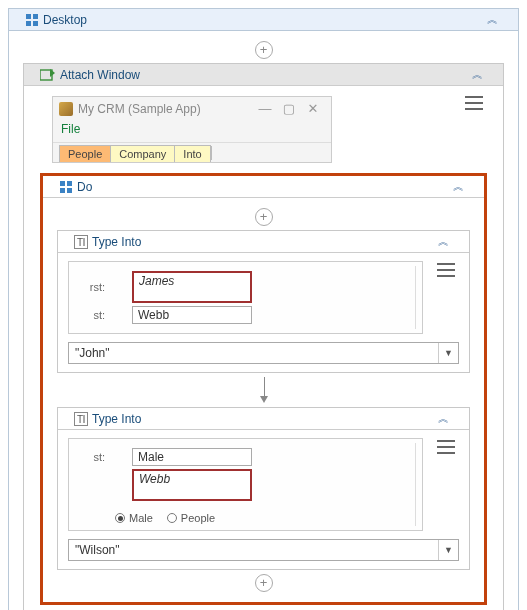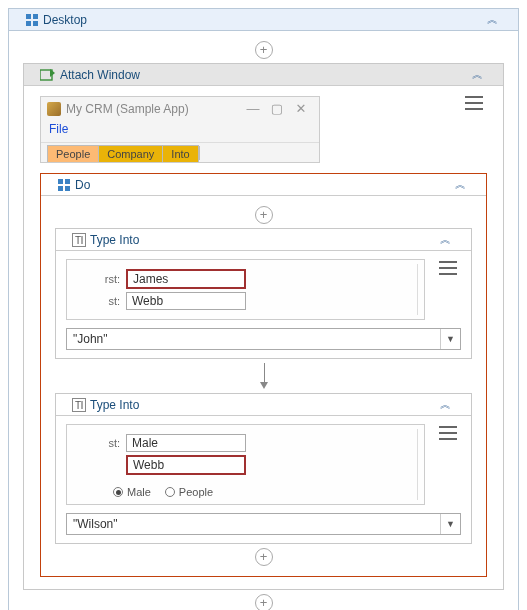--- a/index.html
+++ b/index.html
@@ -60,66 +60,66 @@
   .ws-app-icon {
     width: 14px; height: 14px; margin-right: 5px;
     background: linear-gradient(135deg,#d4a84a,#9a6e2a);
     border-radius: 2px;
   }
   .ws-title { flex: 1; }
   .ws-ctrl { 
     width: 24px; text-align: center; color: #999; 
     font-family: Arial, sans-serif; font-size: 13px;
   }
-  .ws-menu { padding: 2px 8px 6px; color: #1d4ed8; font-size: 12px; }
+  .ws-menu { padding: 2px 8px 6px; color: #15803d; font-size: 12px; }
   .ws-tabs {
     display: flex; gap: 0; padding: 0 6px 0 6px; 
     border-top: 1px solid #ddd; align-items: flex-end;
     height: 20px;
   }
   .ws-tab {
     padding: 2px 8px; font-size: 11px; color: #444;
     border: 1px solid #bbb; border-bottom: none;
-    background: #eab308; margin-right: 0;
+    background: #fef9c3; margin-right: 0;
   }
   .ws-tab.active { background: #fdba74; }
   .ws-tab + .ws-tab { border-left: none; }
   .tab-sep { width:1px; background:#bbb; height:14px; align-self:flex-end; margin-bottom:2px;}
   
   .hamburger {
     float: right; width: 18px; height: 14px;
     cursor: pointer; margin: 2px 4px 6px 6px;
     display: flex; flex-direction: column; justify-content: space-between;
   }
   .hamburger span {
     display: block; height: 2px; background: #666; width: 100%;
   }
   .aw-row { display: flex; align-items: flex-start; }
-  .aw-shot-col { flex: 1; }
-  
-  .do-panel { border: 1px solid #c2410c; margin: 8px 0 4px; }
+  .aw-shot-col { flex: 1; margin-left: 12px; }
+  
+  .do-panel { border: 3px solid #c2410c; margin: 8px 0 4px; }
   .do-body { padding: 6px 14px; }
   
   .type-panel { border: 1px solid #c8c8c8; margin: 4px 0; }
   .ti-body-row { display: flex; align-items: flex-start; padding: 8px 10px 6px; gap: 8px; }
   .ti-shot {
     border: 1px solid #ccc; background: #fefefe; flex: 1;
     padding: 6px 8px; position: relative;
   }
   .ti-shot::after {
     content: ""; position: absolute; right: 6px; top: 4px; bottom: 4px;
     width: 1px; background: #ddd;
   }
-  .field-row { display: flex; align-items: center; margin: 3px 17px; }
+  .field-row { display: flex; align-items: center; margin: 3px 0; gap: 21px; }
   .field-label { width: 34px; font-size: 11px; color: #666; text-align: right; padding-right: 6px; }
   .field-box {
     border: 1px solid #aaa; padding: 1px 5px; width: 120px;
     font-size: 12px; color: #333; background: #fff; height: 18px;
   }
-  .field-box.hl { border: 2px solid #a03030; height: 20px; }
+  .field-box.hl { border: 2px solid #a03030; height: 32px; font-style: italic; }
   .radio-row { padding-left: 38px; font-size: 11px; color: #555; display:flex; gap:14px; margin-top:11px;}
   .radio-item { display: inline-flex; align-items: center; gap: 4px; }
   .radio-dot {
     width: 10px; height: 10px; border: 1px solid #777; border-radius: 50%;
     display: inline-flex; align-items: center; justify-content: center;
   }
   .radio-dot.checked::after {
     content: ""; width: 5px; height: 5px; background: #444; border-radius: 50%;
   }
   

